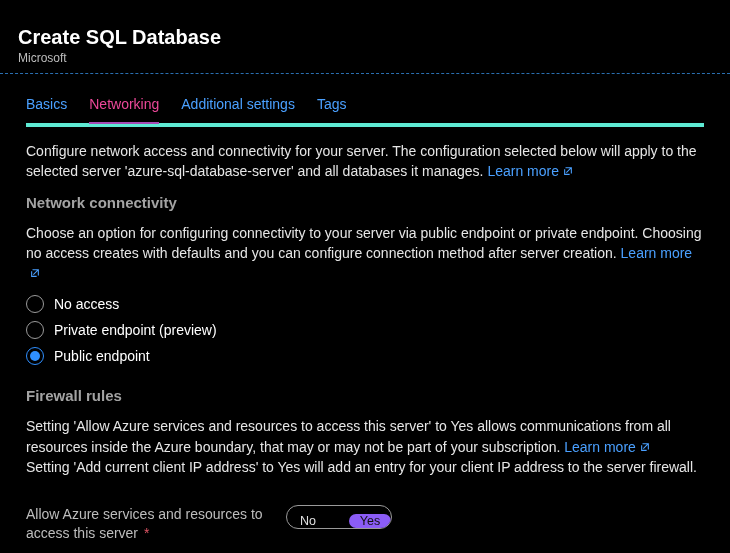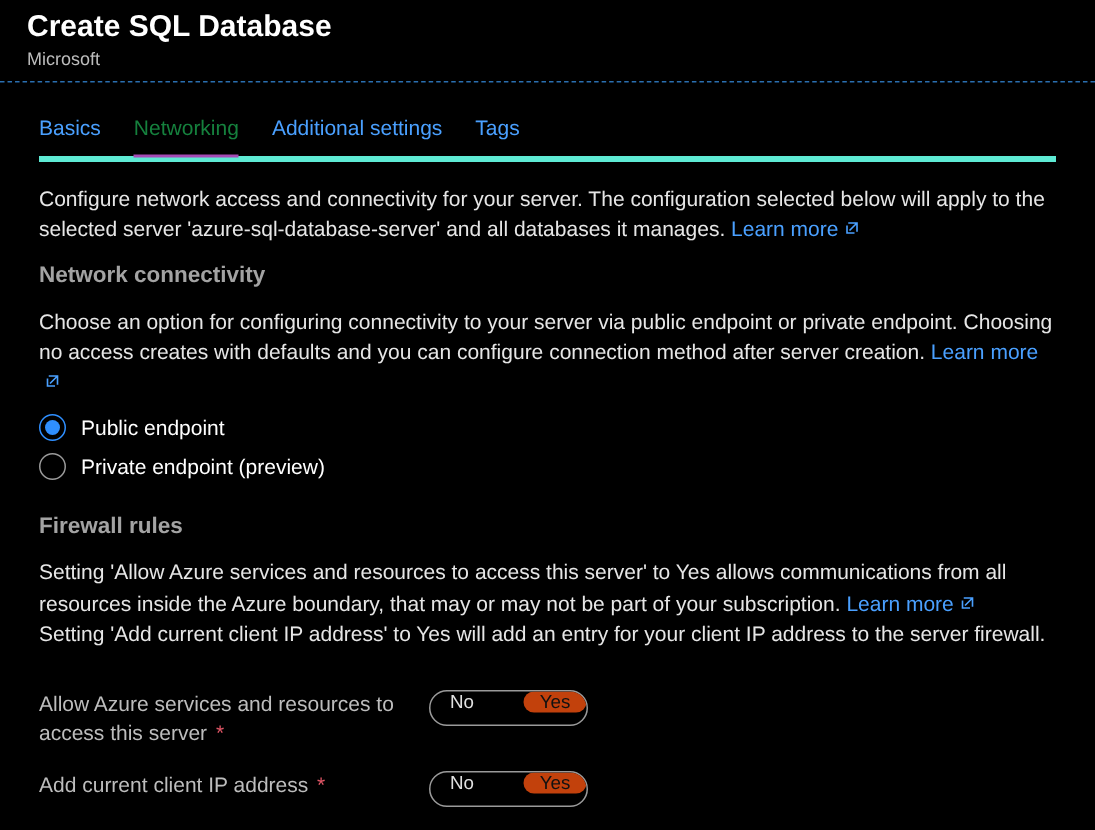--- a/index.html
+++ b/index.html
@@ -9,21 +9,21 @@
     color: #e0e0e0;
     font-family: "Segoe UI", Arial, sans-serif;
     font-size: 14px;
     overflow: hidden;
   }
   .page {
     width: 730px; height: 553px;
     background: #000;
   }
   .header {
-    padding: 7px 18px 8px 18px;
+    padding: 26px 18px 8px 18px;
   }
   .header .title {
     color: #fff;
     font-size: 20px;
     font-weight: 600;
   }
   .header .subtitle {
     color: #bdbdbd;
     font-size: 12px;
     margin-top: 2px;
@@ -45,21 +45,21 @@
   }
   .tab {
     color: #4aa0ff;
     font-size: 14px;
     padding: 6px 0 10px 0;
     cursor: pointer;
     border-bottom: 2px solid transparent;
     margin-bottom: -1px;
   }
   .tab.active {
-    color: #15803d;
+    color: #ec4899;
     border-bottom: 2px solid #a64bb5;
   }
   .para {
     color: #e6e6e6;
     line-height: 1.45;
     margin-bottom: 12px;
   }
   .para .inline-text { display: inline; }
   .link {
     color: #4aa0ff;
@@ -117,38 +117,38 @@
   .radio-item.selected .radio-circle { border-color: #2f8fff; }
   .radio-dot {
     width: 10px; height: 10px;
     border-radius: 50%;
     background: #2f8fff;
     display: none;
   }
   .radio-item.selected .radio-dot { display: block; }
   .pill-toggle {
     display: inline-flex;
-    align-items: flex-start;
+    align-items: flex-end;
     border: 1px solid #9a9a9a;
     border-radius: 999px;
     overflow: hidden;
     height: 24px;
     width: 106px;
     gap: 20px;
   }
   .pill-opt {
     flex: 1;
     display: flex; align-items: center; justify-content: center;
     font-size: 12.5px;
     cursor: pointer;
     color: #e0e0e0;
     background: transparent;
   }
   .pill-opt.active {
-    background: #c2410c;
+    background: #8b5cf6;
     color: #111;
     border-radius: 999px;
   }
 </style>
 </head>
 <body>
 
 <div class="page">
   <div class="header">
     <div class="title">Create SQL Database</div>
@@ -177,29 +177,33 @@
     <div class="para">
       <span class="inline-text">Choose an option for configuring connectivity to your server via public endpoint or private endpoint. Choosing no access creates with defaults and you can configure connection method after server creation. </span>
       <a class="link"><span>Learn more</span><span class="ext-icon"><svg viewBox="0 0 12 12">
               <path d="M3 2h7v7M10 2L4 8" stroke="#4aa0ff" stroke-width="1.3" fill="none"></path>
               <path d="M2 4v6h6" stroke="#4aa0ff" stroke-width="1.3" fill="none"></path>
             </svg></span></a>
     </div>
 
     <div class="form-row">
       <div class="radio-group">
+        <div class="radio-item">
+          <span class="radio-circle"></span>
+          <span>No access</span>
+        </div>
+        <div class="radio-item">
+          <span class="radio-circle"></span>
+          <span>Private endpoint (preview)</span>
+        </div>
         <div class="radio-item selected">
           <span class="radio-circle">
               <span class="radio-dot"></span>
             </span>
           <span>Public endpoint</span>
-        </div>
-        <div class="radio-item">
-          <span class="radio-circle"></span>
-          <span>Private endpoint (preview)</span>
         </div>
       </div>
     </div>
 
     <div class="section-title" style="margin-top:22px;">Firewall rules</div>
 
     <div class="para" style="margin-bottom:28px;">
       <span class="inline-text">Setting 'Allow Azure services and resources to access this server' to Yes allows communications from all resources inside the Azure boundary, that may or may not be part of your subscription. </span>
       <a class="link"><span>Learn more</span><span class="ext-icon"><svg viewBox="0 0 12 12">
               <path d="M3 2h7v7M10 2L4 8" stroke="#4aa0ff" stroke-width="1.3" fill="none"></path>

